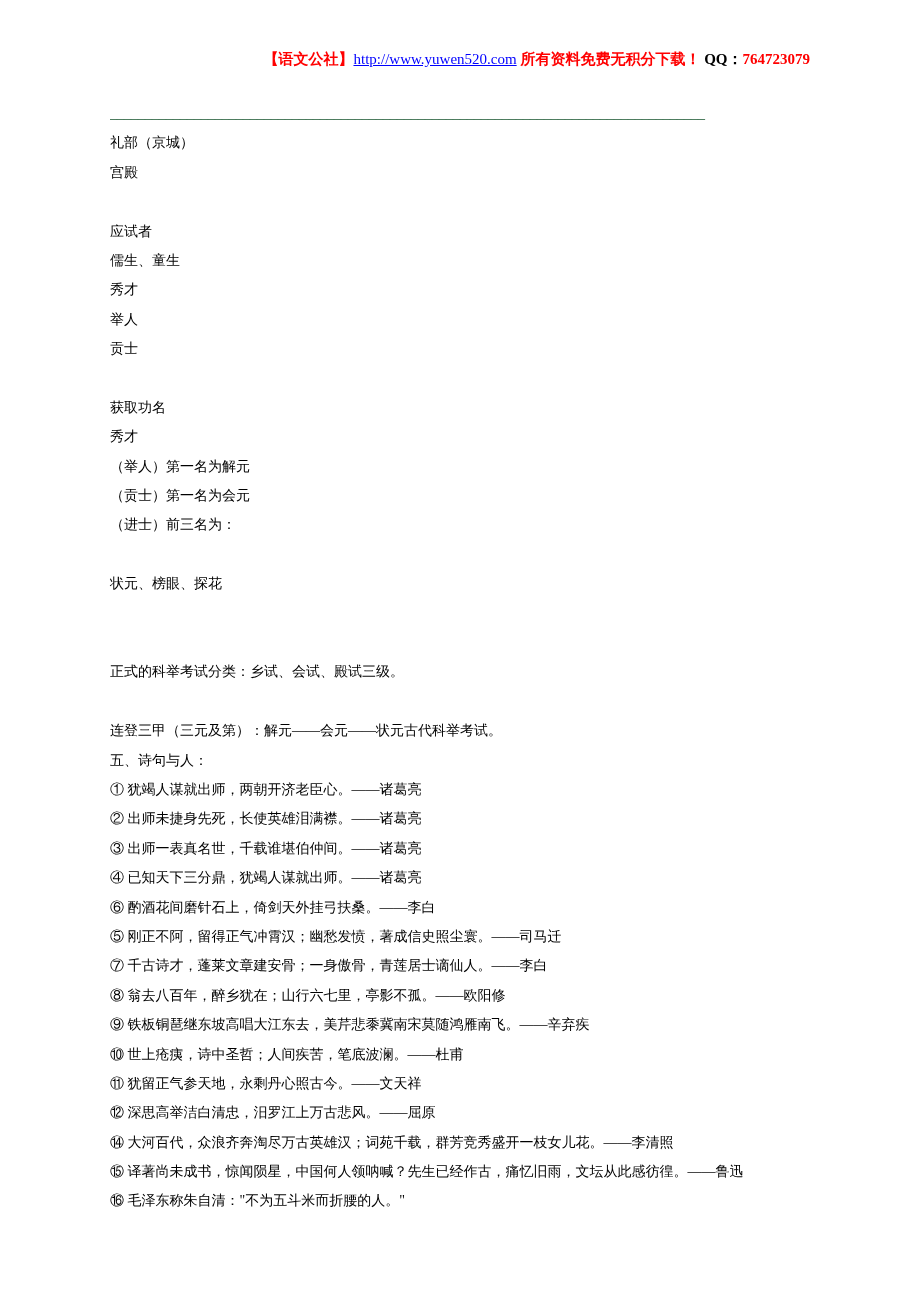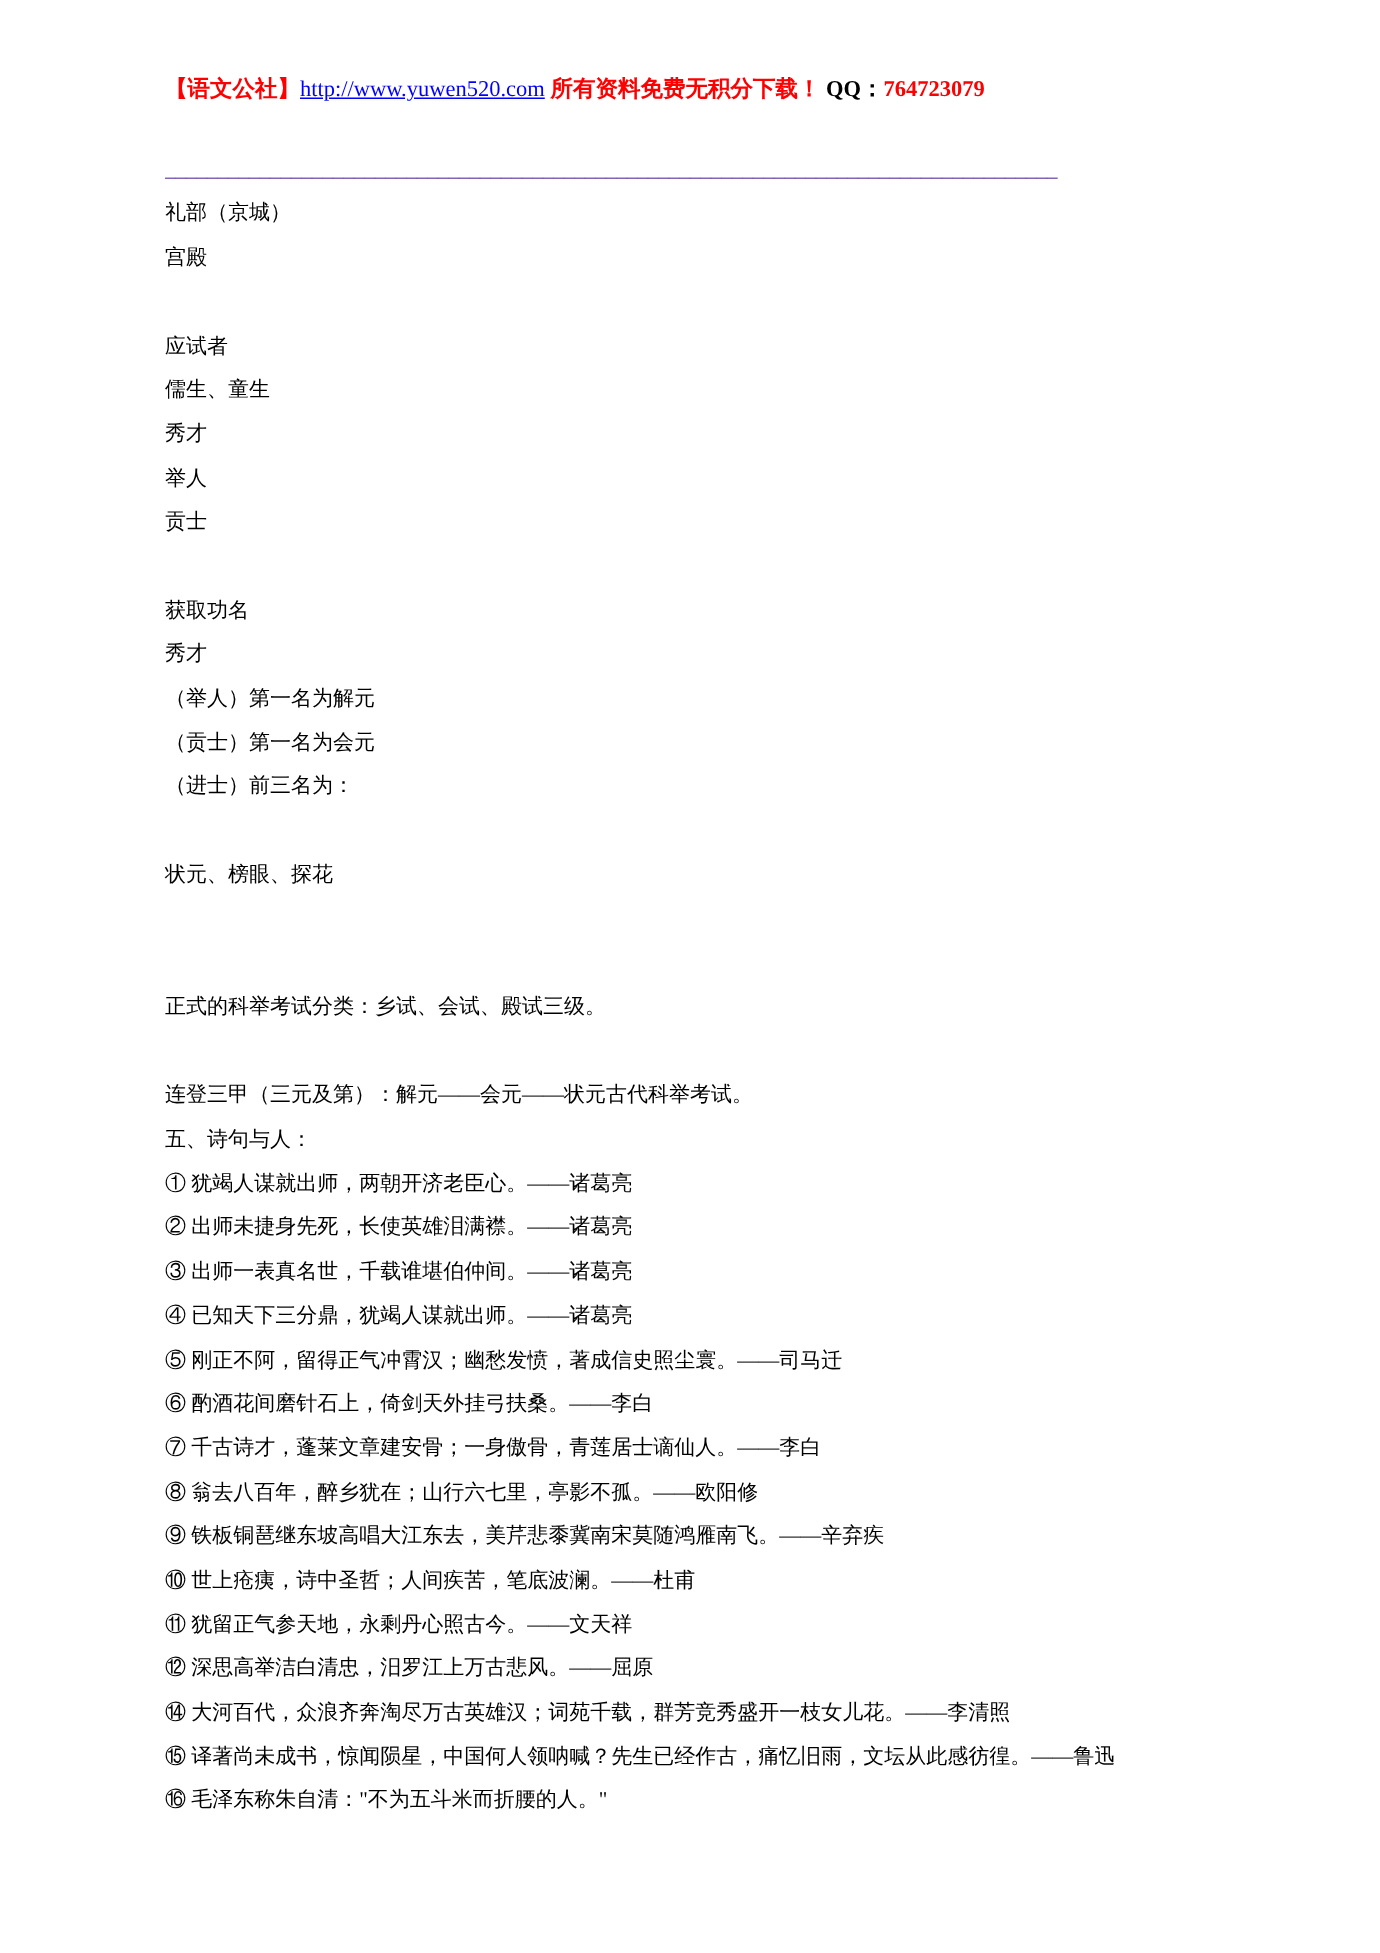--- a/index.html
+++ b/index.html
@@ -6,37 +6,37 @@
     margin: 0;
     padding: 0;
     background: #ffffff;
     font-family: "SimSun", "宋体", serif;
     width: 920px;
   }
   .page {
     padding: 50px 110px 60px 110px;
   }
   .header {
-    text-align: left;
+    text-align: right;
     font-size: 15px;
     margin-bottom: 30px;
     font-family: "SimSun", "宋体", serif;
   }
   .header .brand { color: #ff0000; font-weight: bold; }
   .header .url { color: #0000ff; text-decoration: underline; }
   .header .suffix { color: #ff0000; font-weight: bold; }
   .header .qq-label { color: #000; font-weight: bold; }
   .header .qq-num { color: #ff0000; font-weight: bold; }
   .content {
     font-size: 14px;
     color: #000;
     line-height: 2.1;
   }
   .blank-line {
-    color: #4c1d95;
+    color: #14532d;
     letter-spacing: 0;
     white-space: nowrap;
     overflow: hidden;
   }
   .para { white-space: pre-wrap; }
 </style>
 </head>
 <body>
 
 <div class="page">
@@ -68,22 +68,22 @@
         <div class="para">&nbsp;</div>
         <div class="para">&nbsp;</div>
         <div class="para">正式的科举考试分类：乡试、会试、殿试三级。</div>
         <div class="para">&nbsp;</div>
         <div class="para">连登三甲（三元及第）：解元——会元——状元古代科举考试。</div>
         <div class="para">五、诗句与人：</div>
         <div class="para">① 犹竭人谋就出师，两朝开济老臣心。——诸葛亮</div>
         <div class="para">② 出师未捷身先死，长使英雄泪满襟。——诸葛亮</div>
         <div class="para">③ 出师一表真名世，千载谁堪伯仲间。——诸葛亮</div>
         <div class="para">④ 已知天下三分鼎，犹竭人谋就出师。——诸葛亮</div>
+        <div class="para">⑥ 酌酒花间磨针石上，倚剑天外挂弓扶桑。——李白</div>
         <div class="para">⑤ 刚正不阿，留得正气冲霄汉；幽愁发愤，著成信史照尘寰。——司马迁</div>
-        <div class="para">⑥ 酌酒花间磨针石上，倚剑天外挂弓扶桑。——李白</div>
         <div class="para">⑦ 千古诗才，蓬莱文章建安骨；一身傲骨，青莲居士谪仙人。——李白</div>
         <div class="para">⑧ 翁去八百年，醉乡犹在；山行六七里，亭影不孤。——欧阳修</div>
         <div class="para">⑨ 铁板铜琶继东坡高唱大江东去，美芹悲黍冀南宋莫随鸿雁南飞。——辛弃疾</div>
         <div class="para">⑩ 世上疮痍，诗中圣哲；人间疾苦，笔底波澜。——杜甫</div>
         <div class="para">⑪ 犹留正气参天地，永剩丹心照古今。——文天祥</div>
         <div class="para">⑫ 深思高举洁白清忠，汨罗江上万古悲风。——屈原</div>
         <div class="para">⑭ 大河百代，众浪齐奔淘尽万古英雄汉；词苑千载，群芳竞秀盛开一枝女儿花。——李清照</div>
         <div class="para">⑮ 译著尚未成书，惊闻陨星，中国何人领呐喊？先生已经作古，痛忆旧雨，文坛从此感彷徨。——鲁迅</div>
         <div class="para">⑯ 毛泽东称朱自清："不为五斗米而折腰的人。"</div>
       </div>

